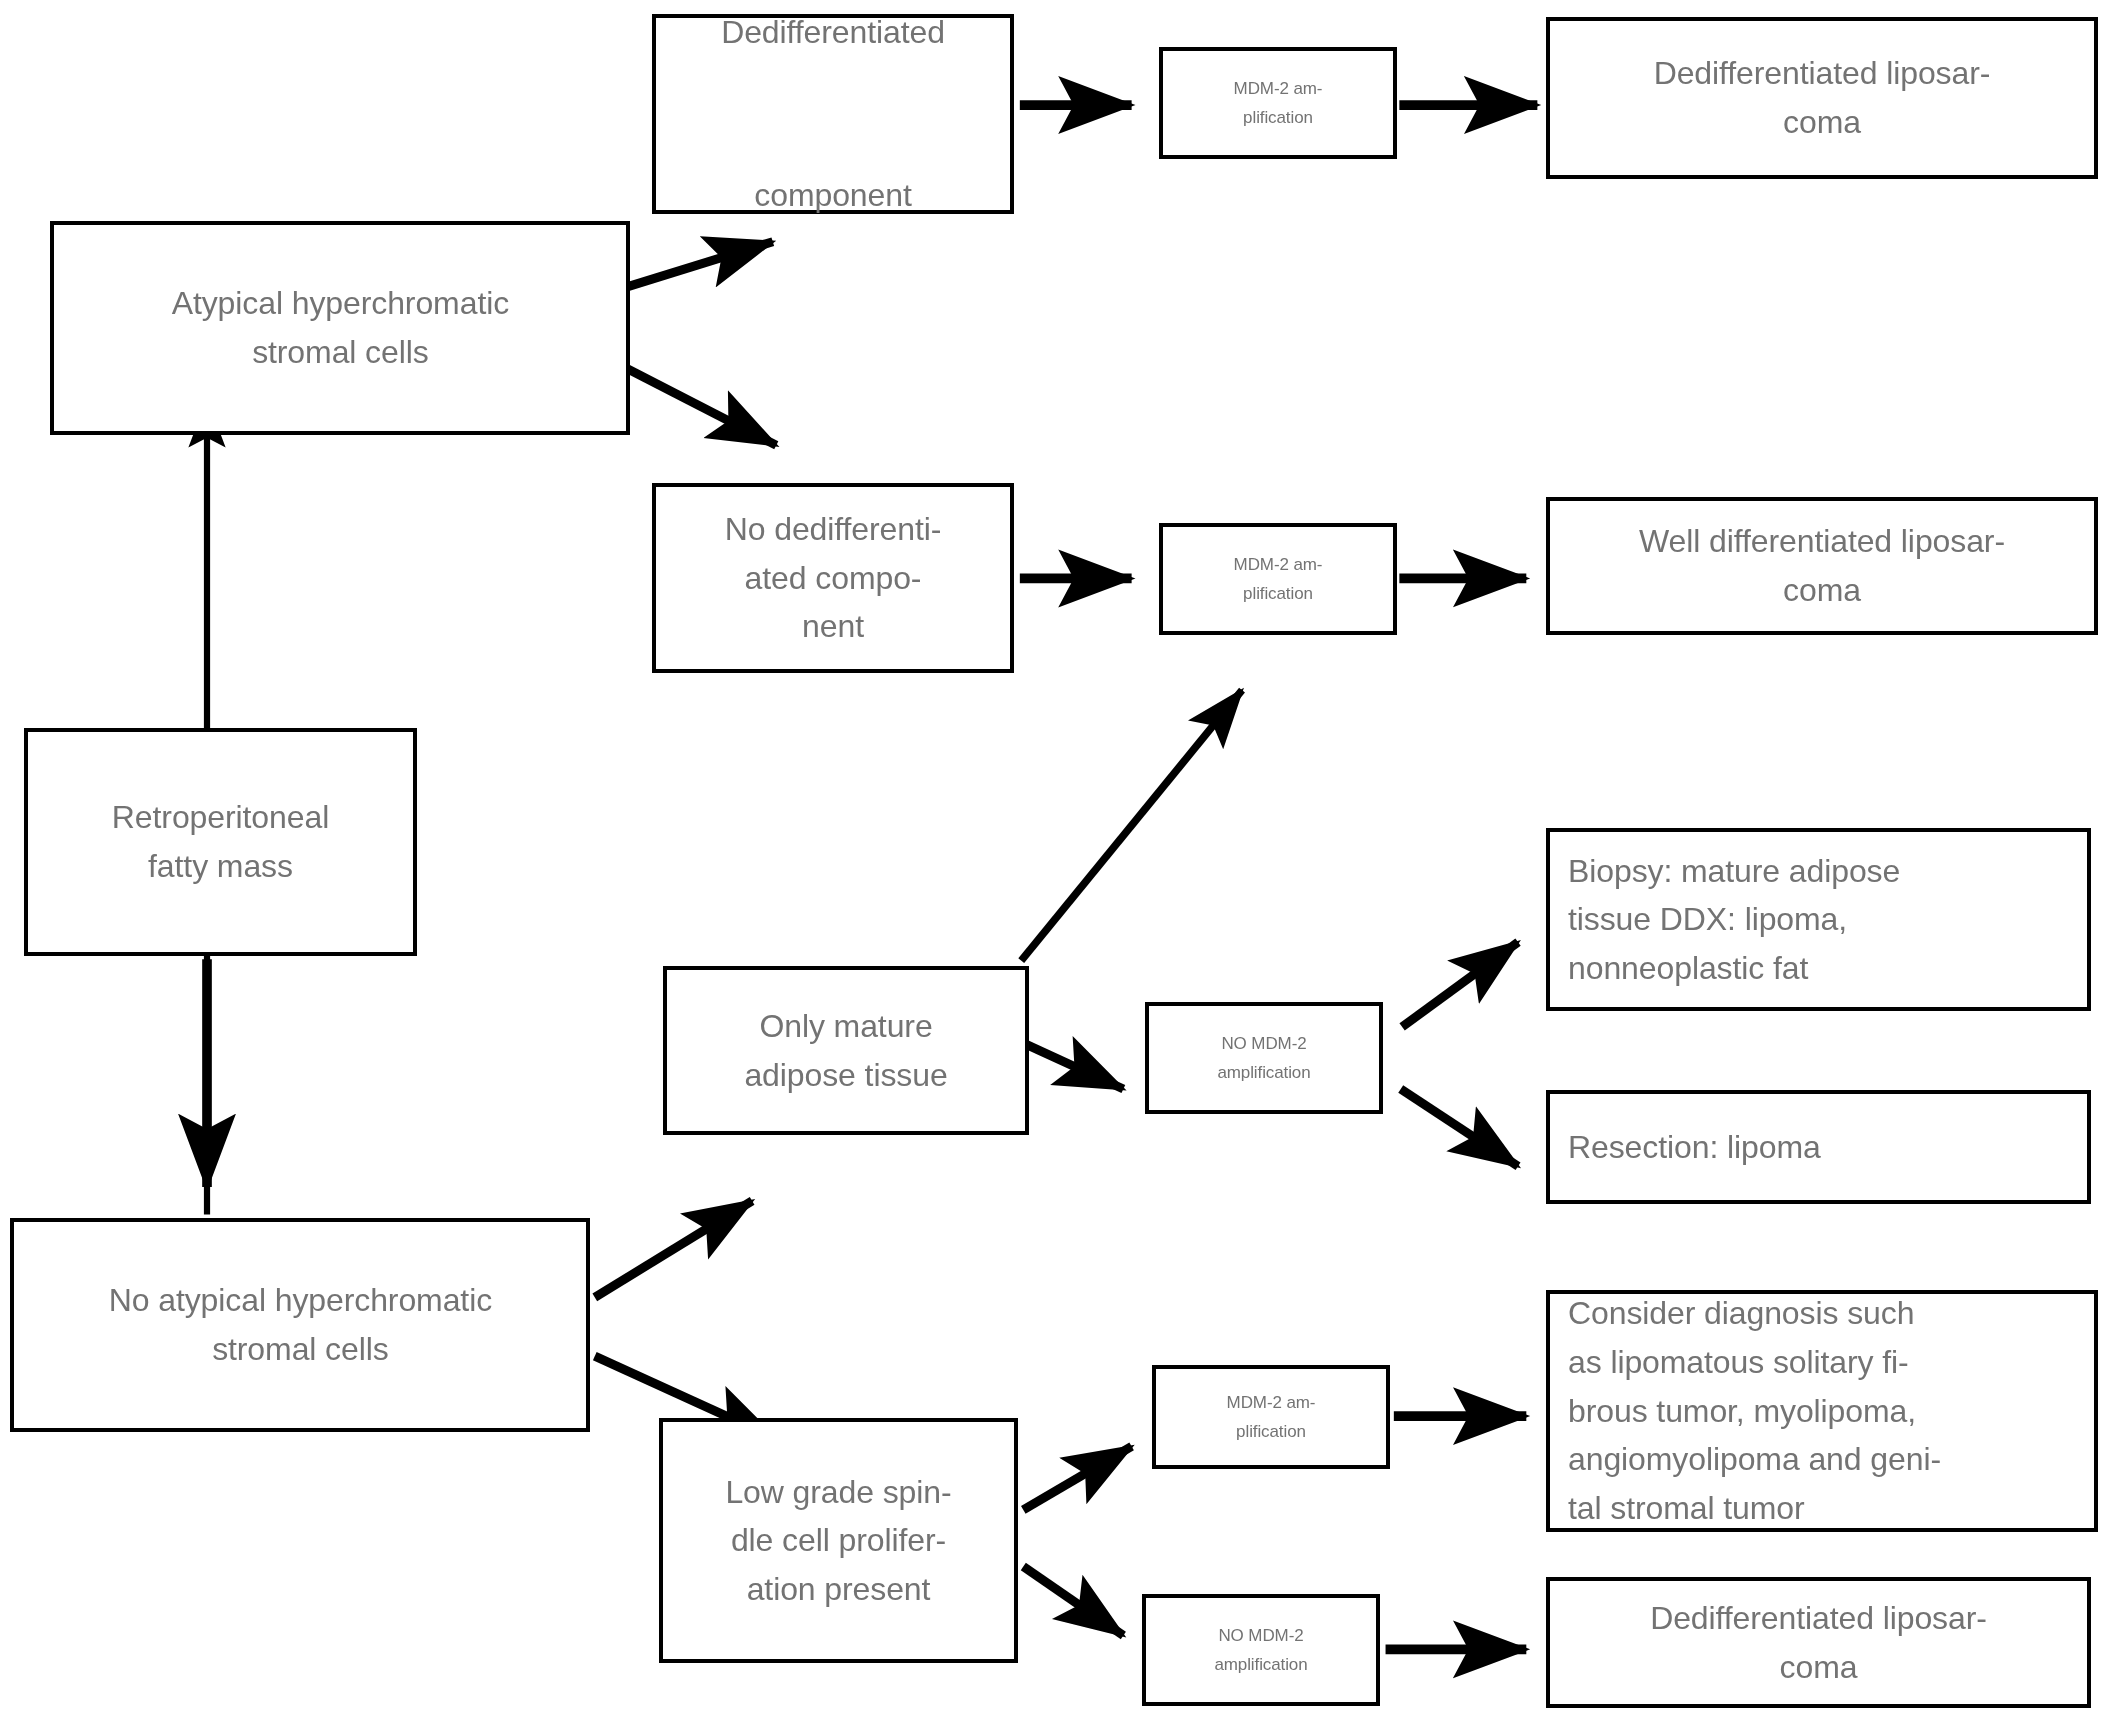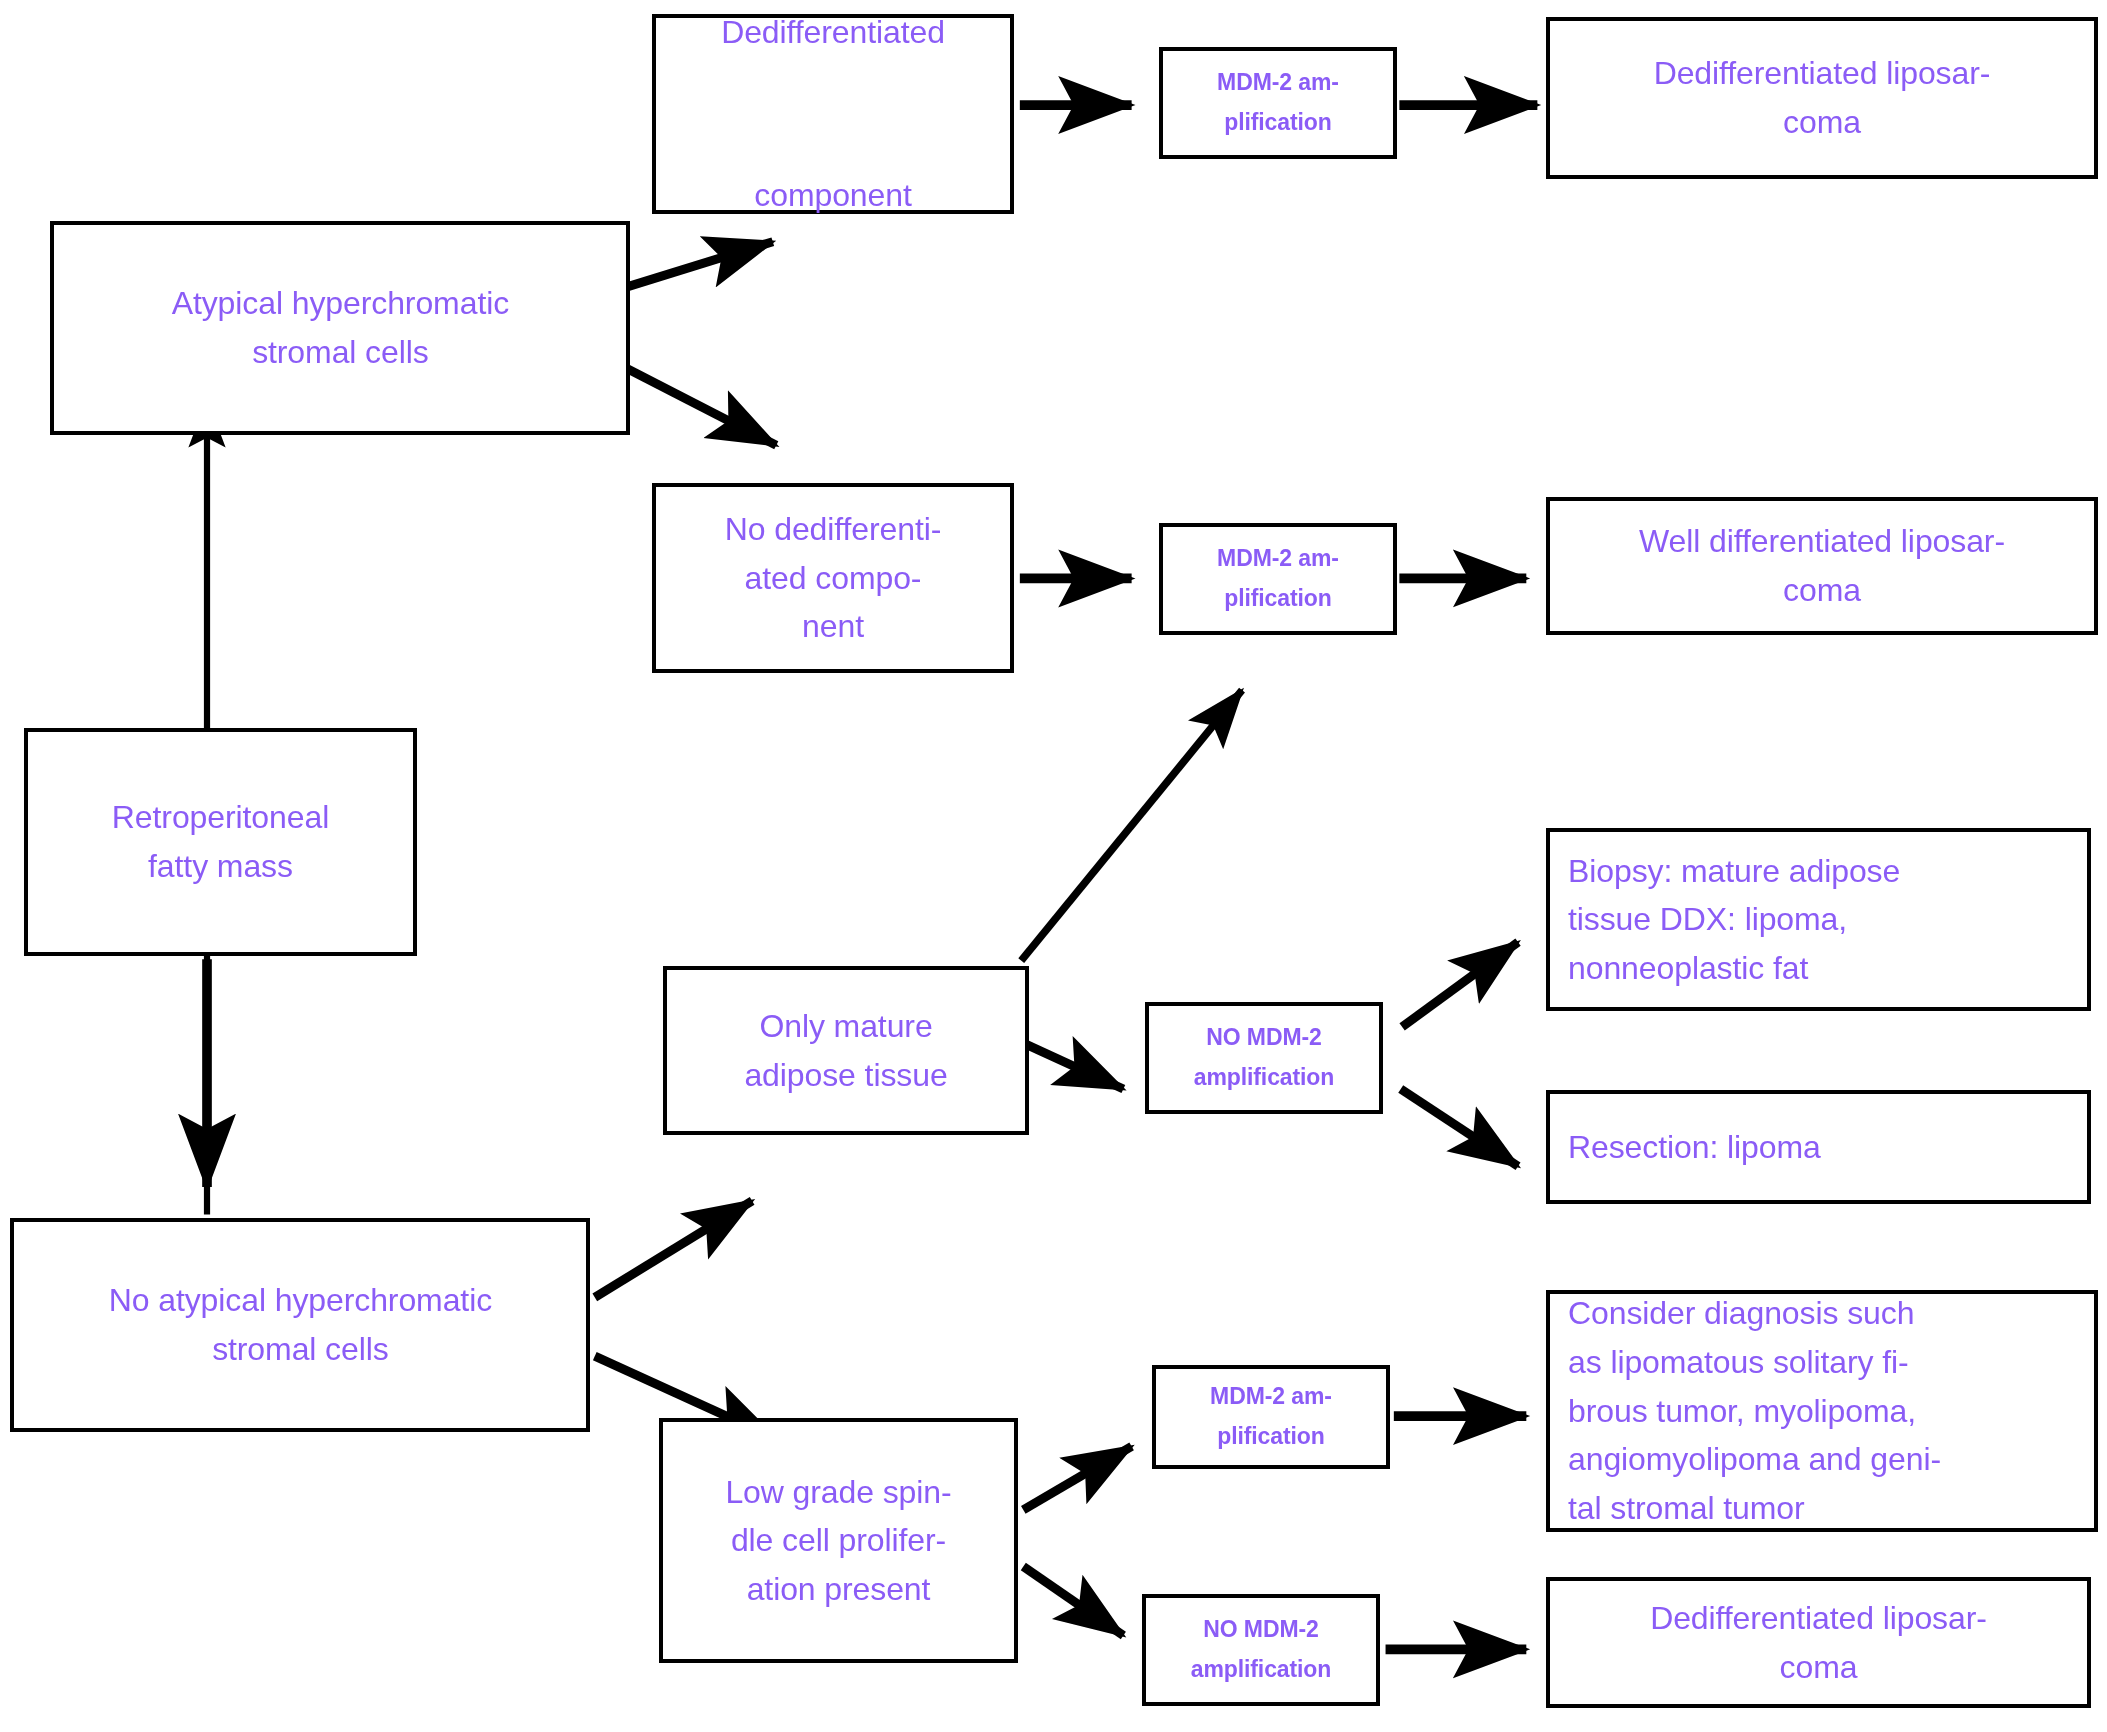--- a/index.html
+++ b/index.html
@@ -18,40 +18,39 @@
   }
   .node {
     position: absolute;
     box-sizing: border-box;
     background: #ffffff;
     border: 4.8px solid #000000;
     display: flex;
     align-items: center;
     justify-content: center;
     text-align: center;
-    color: #8b5cf6;
+    color: #737373;
     line-height: 1.52;
     letter-spacing: -0.1px;
   }
   .node .txt {
     display: block;
     width: 100%;
     padding: 0 7px;
     white-space: pre-line;
   }
   
   .big {
     font-size: 32px;
   }
   
   .small {
     border-width: 4.1px;
-    font-size: 23px;
+    font-size: 17px;
     line-height: 1.72;
-    font-weight: bold;
   }
   .left-align .txt {
     text-align: left;
     padding-left: 18px;
   }
   .loose {
     line-height: 2.55;
   }
   svg.edges {
     position: absolute;

